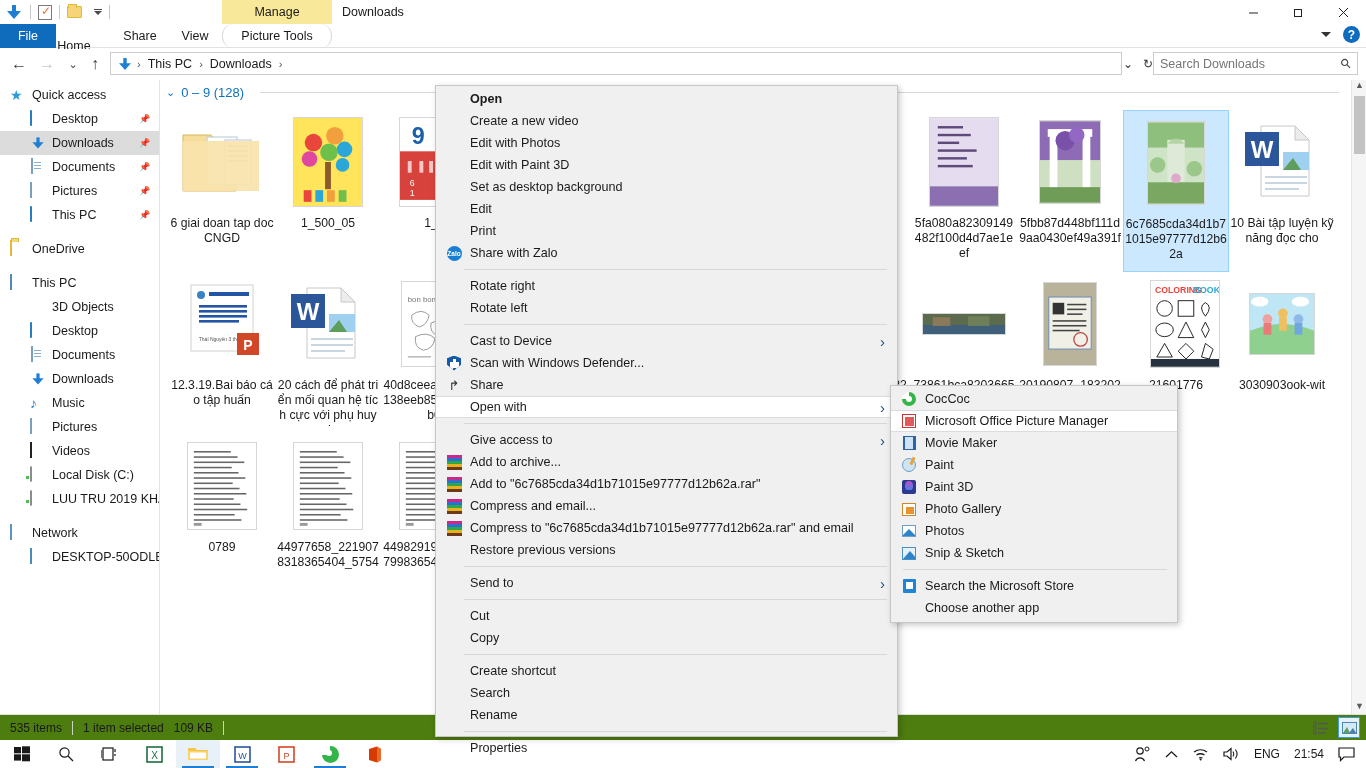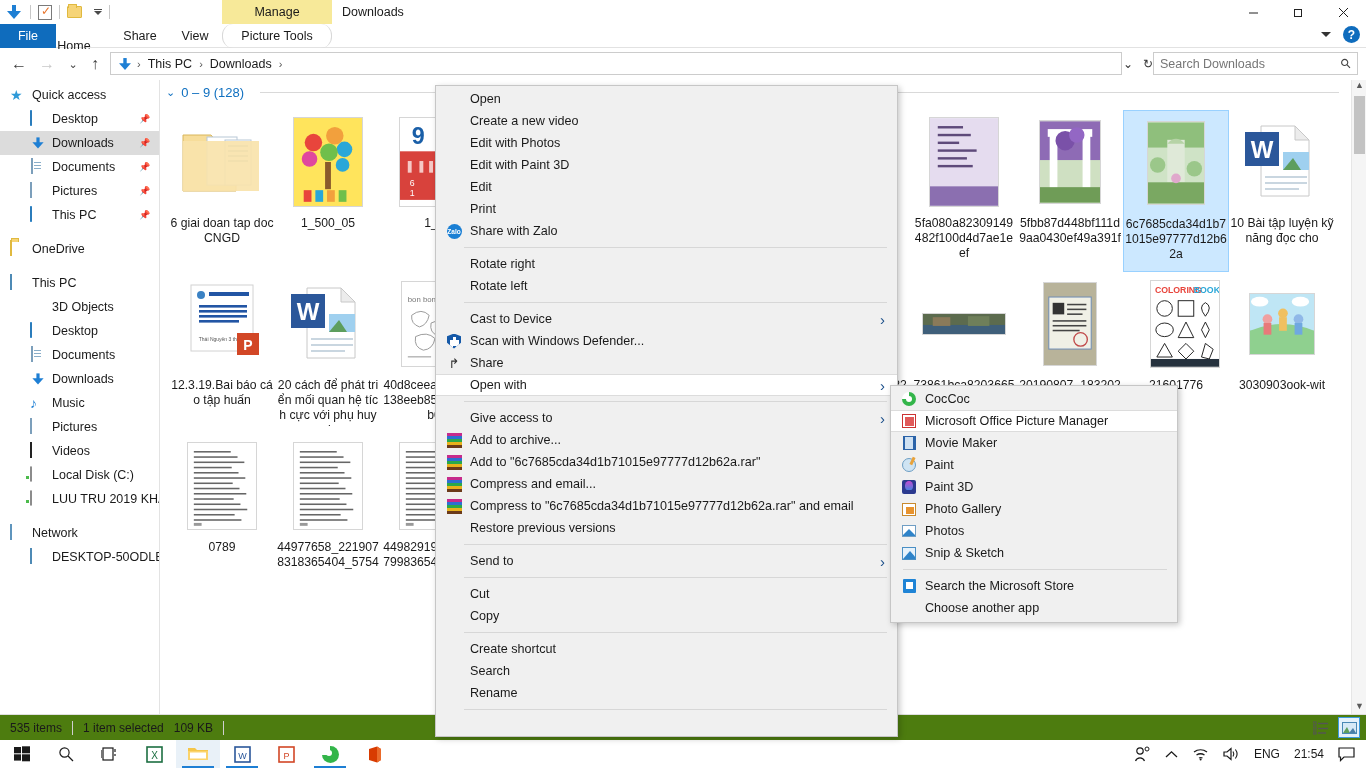--- a/index.html
+++ b/index.html
@@ -177,21 +177,21 @@
   .ctxmenu{
     position:absolute; left:435px; top:85px; width:463px; height:652px;
     background:#f0f0f0; border:1px solid #c6c6c6;
     box-shadow:2px 2px 6px rgba(0,0,0,0.22);
     padding:2px 0; font-size:12.6px; color:#1a1a1a;
   }
   .mi{
     height:22px; display:flex; align-items:center; position:relative;
     padding-left:34px; padding-right:24px; white-space:nowrap;
   }
-  .mi.bold{ font-weight:normal; }
+  .mi.bold{ font-weight:bold; }
   .mi.hl{ background:#ffffff; border-top:1px solid #dcdcdc; border-bottom:1px solid #dcdcdc;text-align:center;}
   .mi .micon{ position:absolute; left:10px; width:16px; height:16px; display:flex;
       align-items:center; justify-content:center;}
   .mi .arrow{ position:absolute; right:12px; font-size:12px; color:#1b4f8a;}
   .msep{ height:1px; background:#d7d7d7; margin:5px 10px 5px 28px; }
 
   
   .zalo{width:15px;height:15px;border-radius:50%;background:#1a7fd4;color:#fff;font-size:6.5px;
      display:flex;align-items:center;justify-content:center;font-weight:bold;}
   .defender{width:14px;height:15px;background:#1559a8;
@@ -1141,20 +1141,23 @@
       <div class="mi">
         <span>Create a new video</span>
       </div>
       <div class="mi">
         <span>Edit with Photos</span>
       </div>
       <div class="mi">
         <span>Edit with Paint 3D</span>
       </div>
       <div class="mi">
+        <span>Set as desktop background</span>
+      </div>
+      <div class="mi">
         <span>Edit</span>
       </div>
       <div class="mi">
         <span>Print</span>
       </div>
       <div class="mi">
         <span class="micon">
           <span class="zalo">Zalo</span>
         </span>
         <span>Share with Zalo</span>
@@ -1259,20 +1262,23 @@
       <div class="mi">
         <span>Create shortcut</span>
       </div>
       <div class="mi">
         <span>Search</span>
       </div>
       <div class="mi">
         <span>Rename</span>
       </div>
       <div class="msep"></div>
+      <div class="mi">
+        <span>Properties</span>
+      </div>
     </div>
 
   <div class="submenu" id="submenu">
       <div class="mi">
         <span class="micon">
           <span class="ic-coccoc"></span>
         </span>
         <span>CocCoc</span>
       </div>
       <div class="mi hl">

